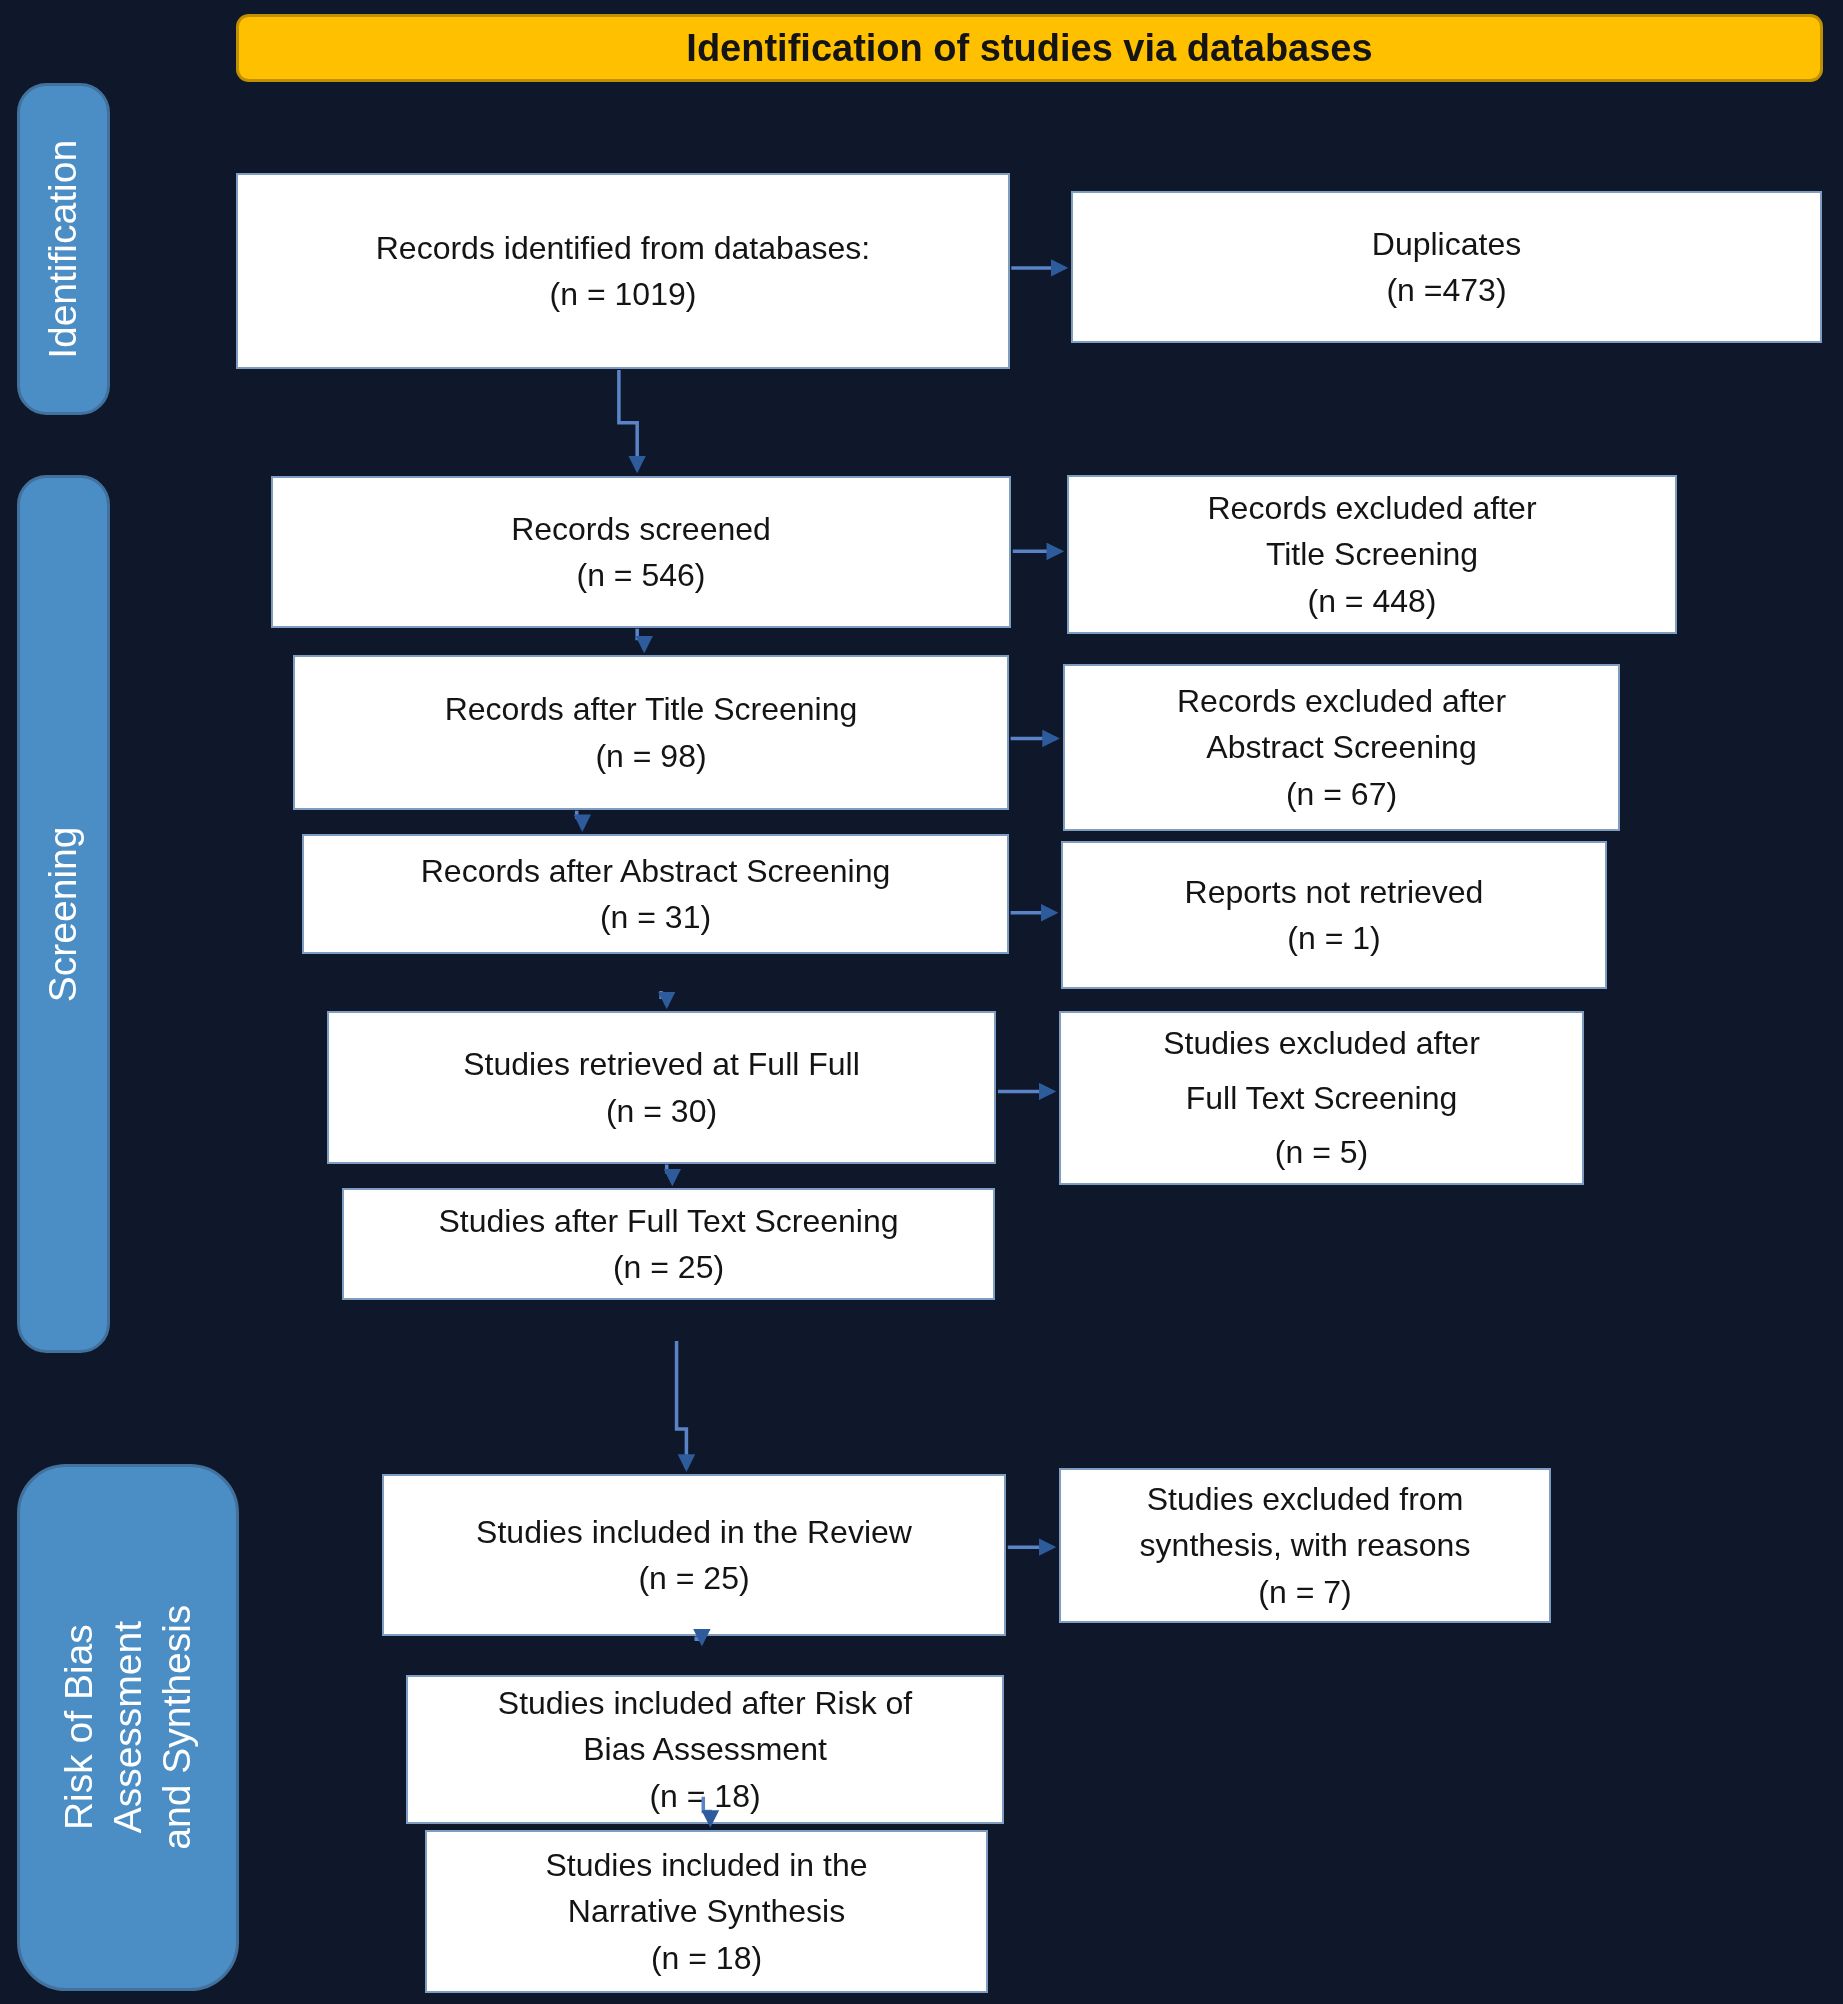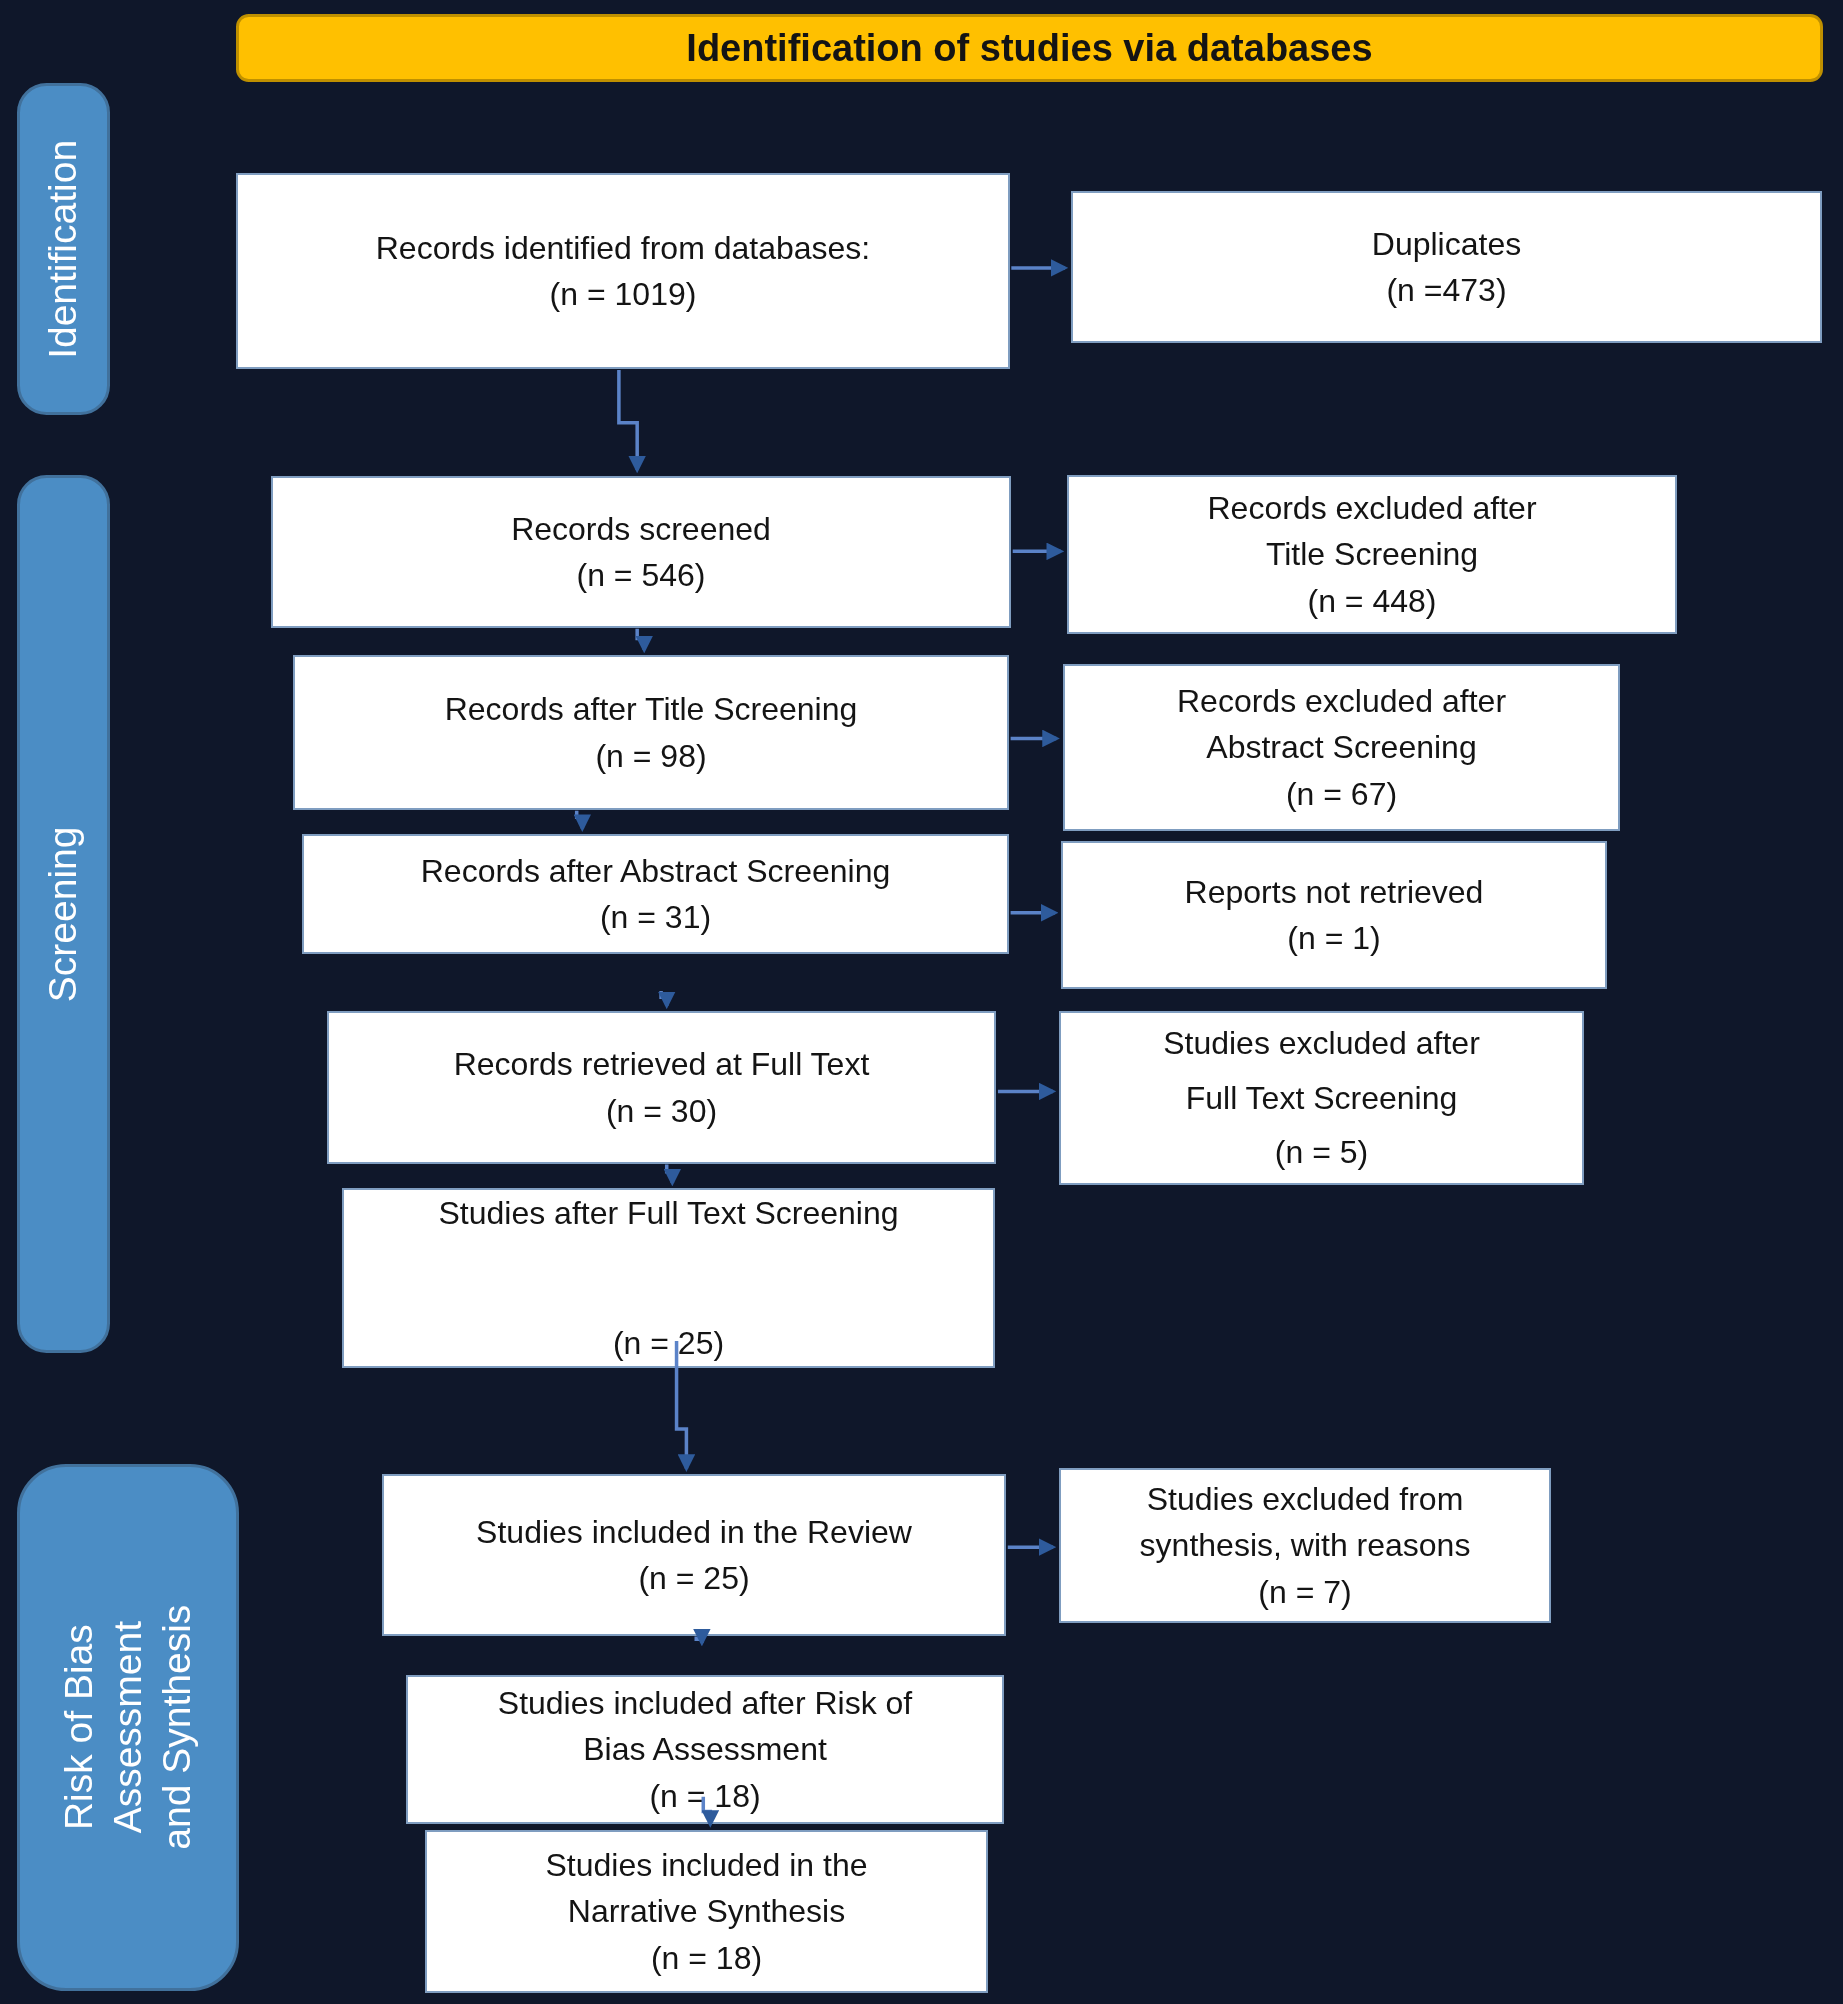--- a/index.html
+++ b/index.html
@@ -72,21 +72,21 @@
     color: #141414;
   }
   .line { display: block; }
 
   
   #b1 { left: 236px; top: 173px;  width: 774px; height: 196px; }
   #b2 { left: 271px; top: 476px;  width: 740px; height: 152px; }
   #b3 { left: 293px; top: 655px;  width: 716px; height: 155px; }
   #b4 { left: 302px; top: 834px; width: 707px; height: 120px; }
   #b5 { left: 327px; top: 1011px; width: 669px;  height: 153px; }
-  #b6 { left: 342px; top: 1188px; width: 653px;  height: 180px; justify-content: space-between; }
+  #b6 { left: 342px; top: 1188px; width: 653px;  height: 112px; }
   #b7 { left: 382px; top: 1474px; width: 624px;  height: 162px; }
   #b8 { left: 406px; top: 1647px; width: 598px;  height: 149px; margin-top: 28px; }
   #b9 { left: 425px; top: 1830px; width: 563px;  height: 163px; }
 
   
   #d1 { left: 1071px; top: 191px;  width: 751px; height: 152px; }
   #e1 { left: 1067px; top: 475px;  width: 610px;  height: 159px; }
   #e2 { left: 1063px; top: 664px;  width: 557px;  height: 167px; }
   #e3 { left: 1061px; top: 841px; width: 546px;  height: 148px; }
   #e4 { left: 1059px; top: 1011px; width: 525px;  height: 174px; gap: 8px; }
@@ -148,21 +148,21 @@
     <span class="line">Records after Title Screening</span>
     <span class="line">(n = 98)</span>
   </div>
 
   <div class="box" id="b4">
     <span class="line">Records after Abstract Screening</span>
     <span class="line">(n = 31)</span>
   </div>
 
   <div class="box" id="b5">
-    <span class="line">Records retrieved at Full Text</span>
+    <span class="line">Studies retrieved at Full Full</span>
     <span class="line">(n = 30)</span>
   </div>
 
   <div class="box" id="b6">
     <span class="line">Studies after Full Text Screening</span>
     <span class="line">(n = 25)</span>
   </div>
 
   <div class="box" id="b7">
     <span class="line">Studies included in the Review</span>

